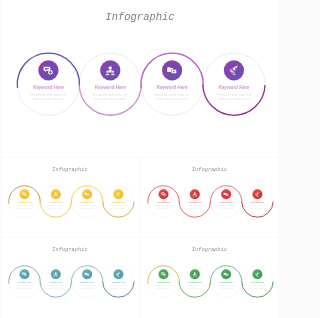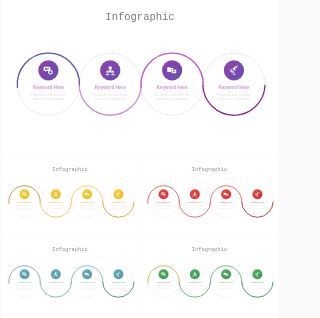--- a/index.html
+++ b/index.html
@@ -1,18 +1,18 @@
 <!DOCTYPE html>
 <html><head>
 <meta charset="utf-8">
 <title>Infographic</title>
 <style>
 html,body{margin:0;padding:0;background:#fafafa;}
 body{width:281px;height:318px;font-family:"Liberation Sans",sans-serif;overflow:hidden;}
-.page{position:relative;width:281px;height:318px;background:#fafafa;}
+.page{position:relative;width:281px;height:318px;background:#fafafa;font-style:italic;}
 .panel{position:absolute;background:#fff;box-sizing:border-box;overflow:hidden;}
 .hero{left:1px;top:0;width:278px;height:157px;}
 .tl{left:1px;top:158px;width:138px;height:79px;}
 .tr{left:140px;top:158px;width:139px;height:79px;}
 .bl{left:1px;top:238px;width:138px;height:80px;}
 .br{left:140px;top:238px;width:139px;height:80px;}
 .title{position:absolute;left:0;width:100%;text-align:center;font-family:"Liberation Mono",monospace;color:#7d7d7d;}
 .hero .title{top:11.5px;font-size:10.5px;line-height:11px;}
 .mini .title{top:8.6px;font-size:5.2px;line-height:6px;color:#8c8c8c;letter-spacing:.1px;}
 .scene{position:absolute;left:0;top:0;width:100%;height:100%;}

